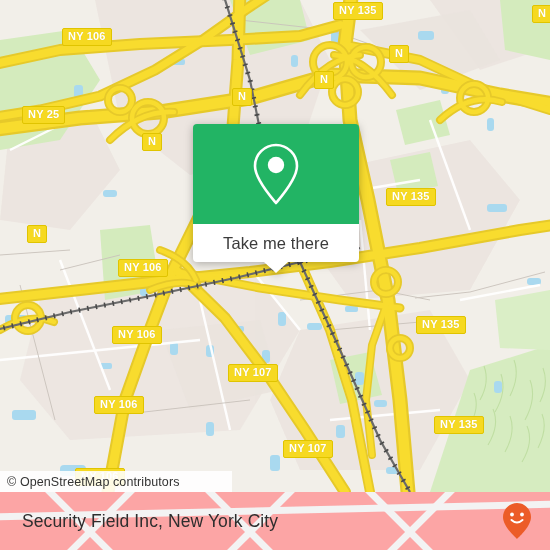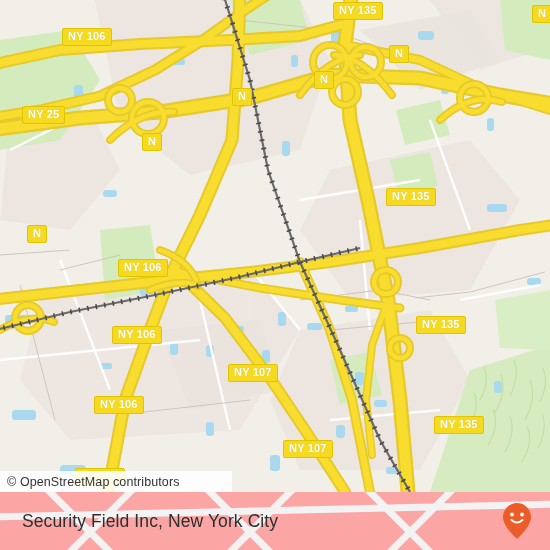--- a/index.html
+++ b/index.html
@@ -284,20 +284,32 @@
         <div style="position: absolute; left: 283px; top: 440px; background: rgb(246, 217, 33); border: 1.5px solid rgb(224, 196, 0); border-radius: 2px; padding: 1px 5px 2px; font-size: 11px; font-weight: bold; color: rgb(255, 255, 255); line-height: 13px; letter-spacing: 0.2px; font-family: &quot;Liberation Sans&quot;, sans-serif; white-space: nowrap; text-shadow: rgba(0, 0, 0, 0.12) 0px 0px 1px; z-index: 20;"><span>NY 107</span></div>
         <div style="position: absolute; left: 434px; top: 416px; background: rgb(246, 217, 33); border: 1.5px solid rgb(224, 196, 0); border-radius: 2px; padding: 1px 5px 2px; font-size: 11px; font-weight: bold; color: rgb(255, 255, 255); line-height: 13px; letter-spacing: 0.2px; font-family: &quot;Liberation Sans&quot;, sans-serif; white-space: nowrap; text-shadow: rgba(0, 0, 0, 0.12) 0px 0px 1px; z-index: 20;"><span>NY 135</span></div>
         <div style="position: absolute; left: 75px; top: 468px; background: rgb(246, 217, 33); border: 1.5px solid rgb(224, 196, 0); border-radius: 2px; padding: 1px 5px 2px; font-size: 11px; font-weight: bold; color: rgb(255, 255, 255); line-height: 13px; letter-spacing: 0.2px; font-family: &quot;Liberation Sans&quot;, sans-serif; white-space: nowrap; text-shadow: rgba(0, 0, 0, 0.12) 0px 0px 1px; z-index: 20;"><span>NY 106</span></div>
       </div>
   </div>
 
   <div class="attrib">
     <span>© OpenStreetMap contributors</span>
   </div>
 
+  <div class="popup">
+    <div class="popup-img" id="popup-img" style="background: rgb(34, 180, 100);">
+      <svg width="54" height="66" viewBox="0 0 54 66">
+        <path d="M27 4 C15.4 4 6 13.4 6 25 C6 38 22 56 27 62 C32 56 48 38 48 25 C48 13.4 38.6 4 27 4 Z" fill="none" stroke="#ffffff" stroke-width="2.6" stroke-linejoin="round"></path>
+        <circle cx="27" cy="24" r="8.2" fill="#ffffff"></circle>
+      </svg>
+    </div>
+    <div class="popup-cta">
+      <span>Take me there</span>
+      <div class="popup-tail"></div>
+    </div>
+  </div>
 
   <div class="footer">
     <svg class="footer-watermark" viewBox="0 0 550 58">
       <g stroke="#f3f3f3" stroke-width="7" fill="none">
         <path d="M40 -10 L120 70"></path>
           <path d="M140 -10 L60 70"></path>
         <path d="M200 -10 L280 70"></path>
           <path d="M300 -10 L220 70"></path>
         <path d="M360 -10 L440 70"></path>
           <path d="M460 -10 L380 70"></path>

